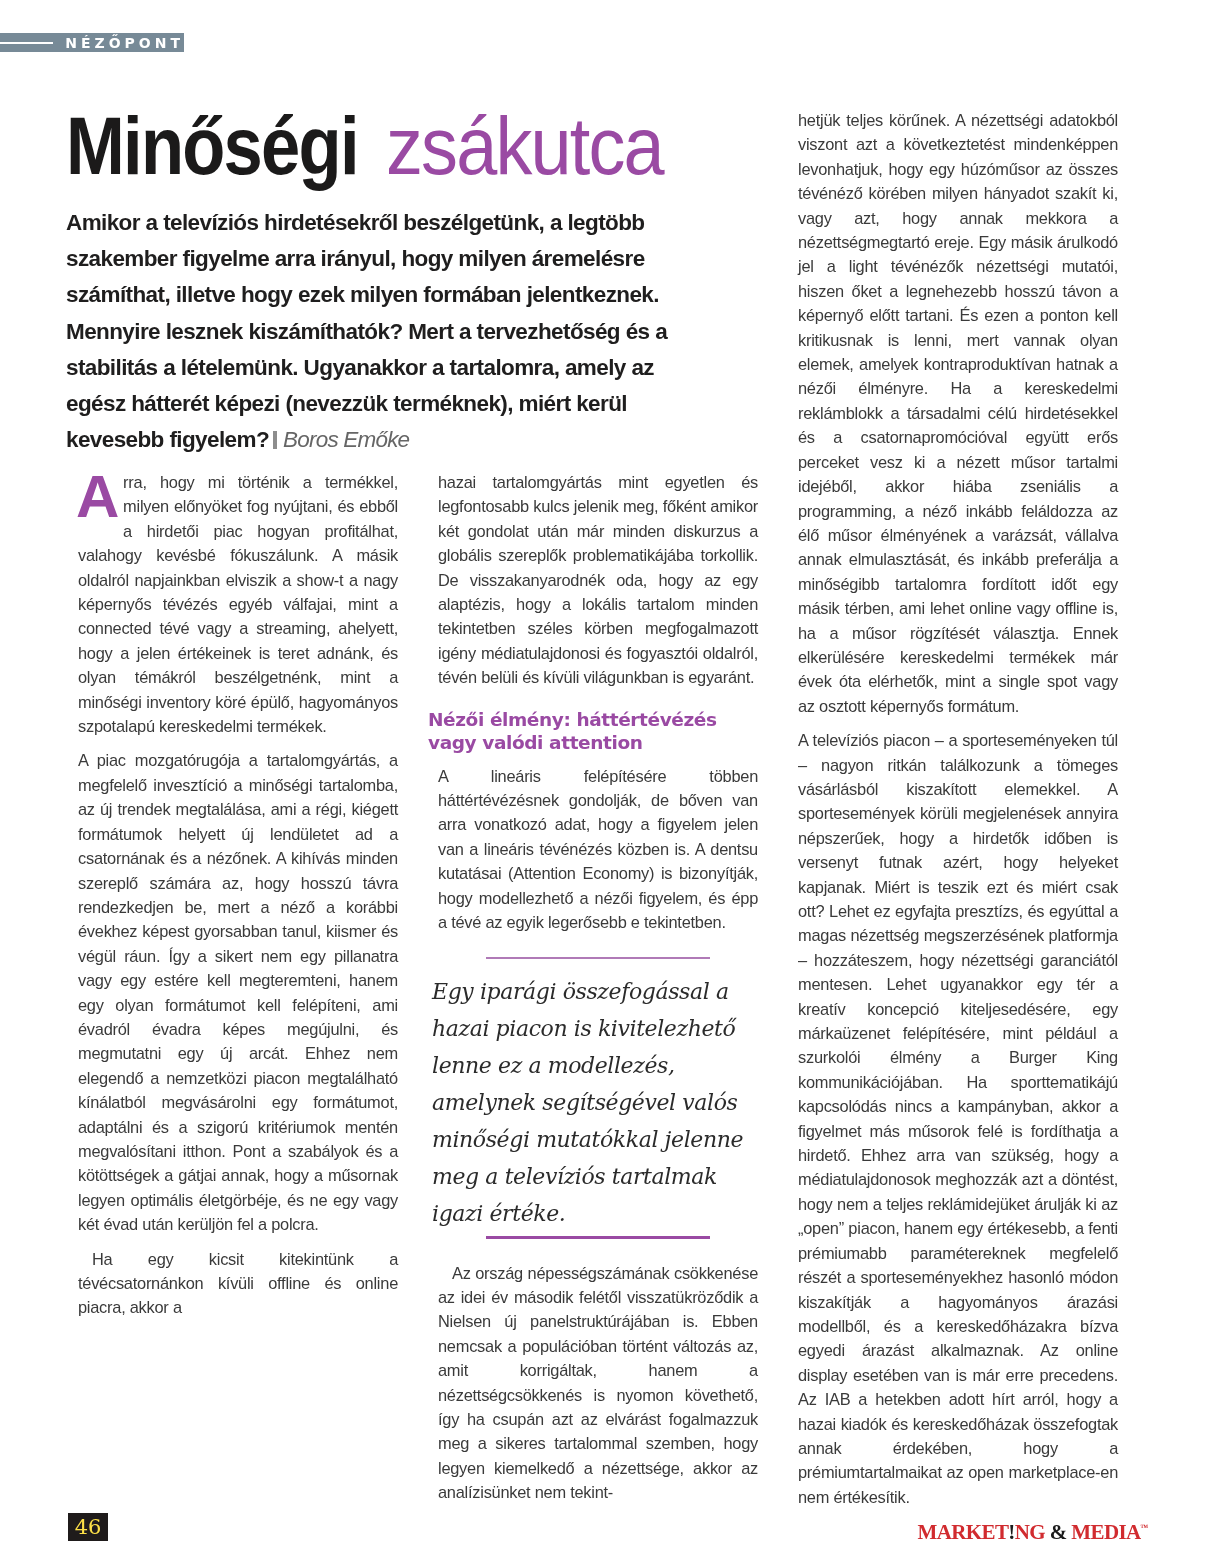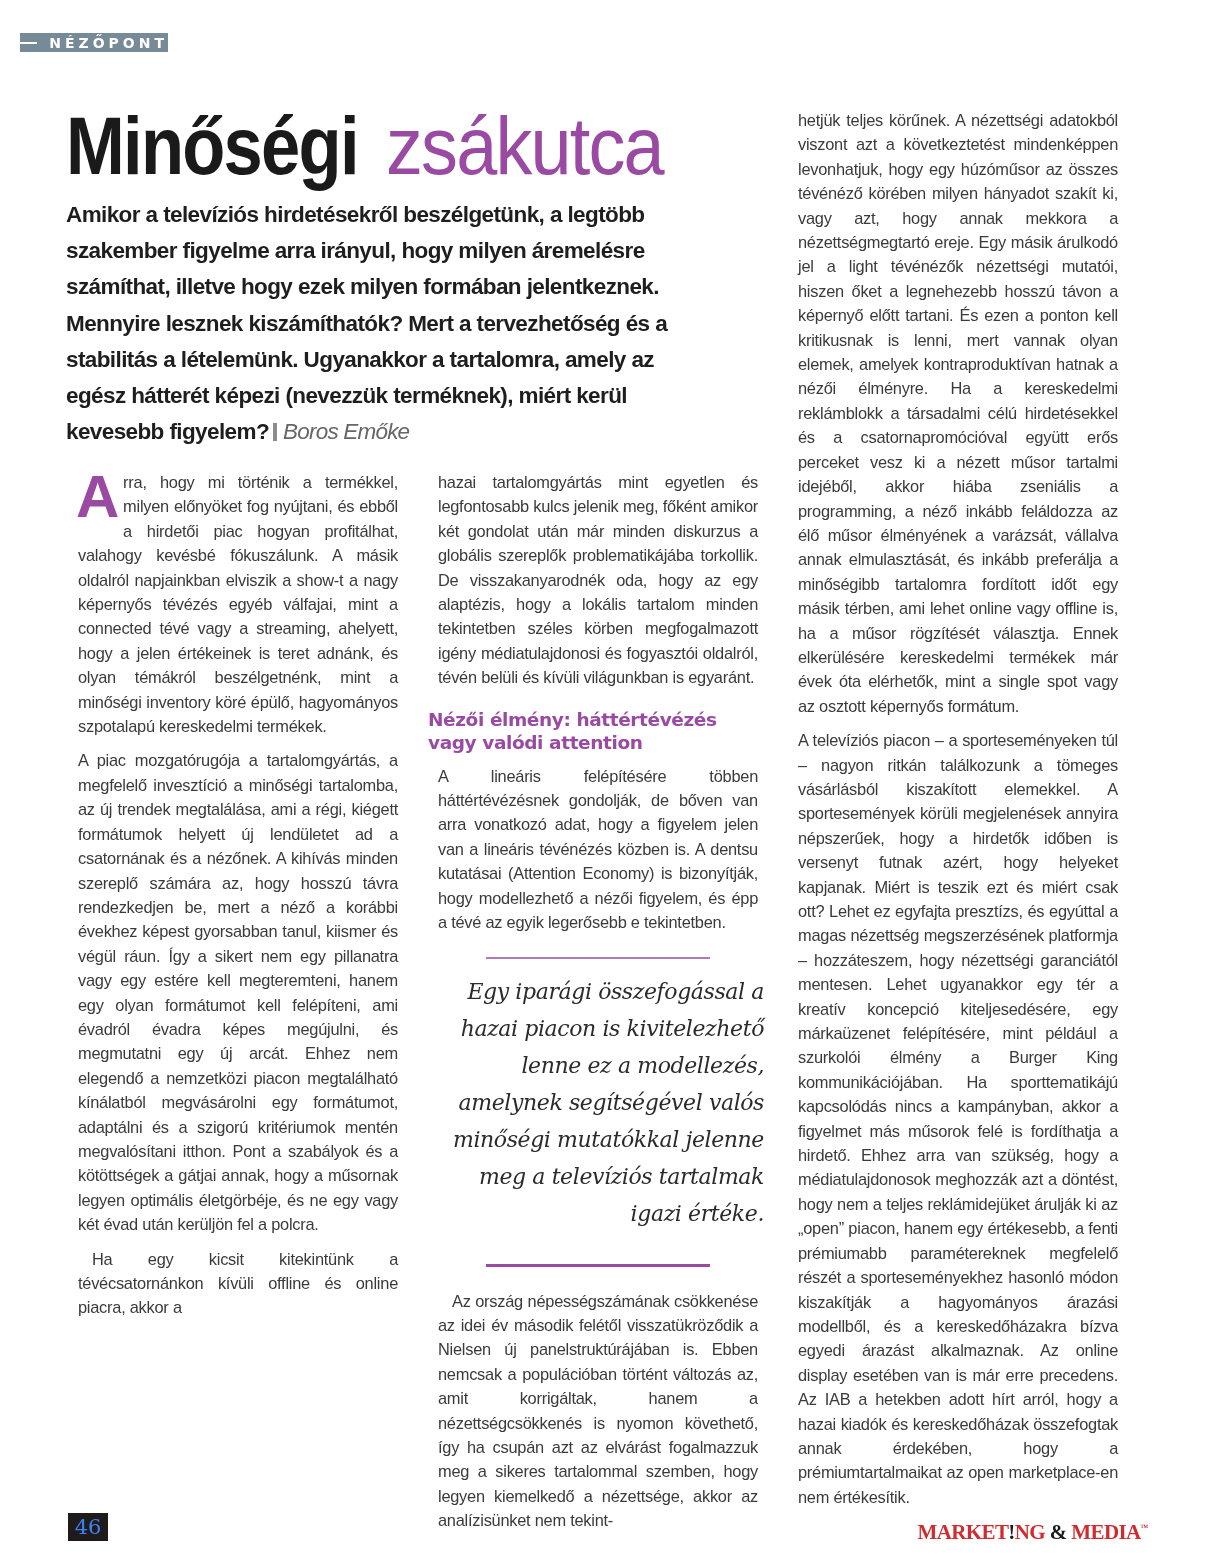--- a/index.html
+++ b/index.html
@@ -1,34 +1,34 @@
 <!DOCTYPE html>
 <html><head>
 <meta charset="utf-8">
 <style>
   html, body { margin: 0; padding: 0; background: #ffffff; }
   body { width: 1218px; height: 1564px; position: relative; overflow: hidden; color: #2a2a2a; }
   .section-tag {
-    position: absolute; left: 20px; top: 33px; width: 148px; height: 19px;
+    position: absolute; left: 0; top: 33px; width: 184px; height: 19px;
     background: #778a97; display: flex; align-items: center;
   }
   .section-tag .rule { display: block; width: 56px; height: 2px; background: #ffffff; margin-left: 0; }
   .section-tag .label {
     color: #ffffff; font-family: "DejaVu Sans", sans-serif; font-weight: bold;
     font-size: 14px; letter-spacing: 4px; margin-left: 12px;
   }
   .headline {
     position: absolute; left: 66px; top: 96px; margin: 0; white-space: nowrap;
     font-family: "Liberation Sans", sans-serif; font-size: 82px; line-height: 100px;
     letter-spacing: -2px;
   }
   .headline .bold { font-weight: bold; color: #1b1a1a; transform: scaleX(0.86); display: inline-block; transform-origin: left; }
   .headline .light { color: #9a4aa3; font-weight: normal; display: inline-block; margin-left: -40px; transform: scaleX(0.9); transform-origin: left; }
   .lead {
-    position: absolute; left: 66px; top: 197px; width: 640px; margin: 0;
+    position: absolute; left: 66px; top: 205px; width: 640px; margin: 0;
     font-family: "Liberation Sans", sans-serif; font-weight: bold; font-size: 22.5px;
     line-height: 36.2px; color: #1f1e1e; letter-spacing: -0.6px;
   }
   .lead .sep { display: inline-block; width: 4px; height: 18px; background: #8d8d8d; margin: 0 6px 0 4px; vertical-align: -2px; }
   .lead .author { font-weight: normal; font-style: italic; color: #666; letter-spacing: -0.8px; }
   .col {
     position: absolute; top: 460px; width: 340px;
     font-family: "Liberation Sans", sans-serif; font-size: 16.4px; line-height: 24.4px;
     color: #3a3a3a; text-align: justify; letter-spacing: -0.25px;
   }
@@ -45,25 +45,25 @@
     margin: 18px 0 0 0; font-family: "DejaVu Sans", sans-serif; font-weight: bold;
     font-size: 18.5px; line-height: 23px; color: #9a4aa3; text-align: left; letter-spacing: -0.4px;
   }
   .pullquote {
     margin: 22px 0 22px 0; padding: 0 4px;
   }
   .pullquote .bar { height: 2px; background: #b07ab7; width: 224px; margin: 0 auto; }
   .pullquote .bar.bottom { height: 3px; background: #9a4aa3; }
   .pullquote .text {
     font-family: "DejaVu Serif", serif; font-style: italic; font-size: 22px; line-height: 37px;
-    color: #2b2b2b; text-align: right; padding: 14px 0 32px 0; letter-spacing: -0.4px;
+    color: #2b2b2b; text-align: left; padding: 14px 0 4px 0; letter-spacing: -0.4px;
   }
   .page-num {
     position: absolute; left: 68px; top: 1513px; width: 40px; height: 28px; background: #1f1b1b;
-    color: #3b82f6; font-family: "DejaVu Serif", serif; font-size: 21px; line-height: 28px;
+    color: #fde047; font-family: "DejaVu Serif", serif; font-size: 21px; line-height: 28px;
     text-align: center;
   }
   .logo {
     position: absolute; right: 70px; top: 1520px; font-family: "Liberation Serif", serif;
     font-weight: bold; font-size: 21px; color: #d12b2f; letter-spacing: -0.6px; white-space: nowrap;
   }
   .logo .dark { color: #1a1a1a; }
   .logo .tm { font-size: 8px; vertical-align: 9px; color: #d12b2f; }
 </style>
 </head>

